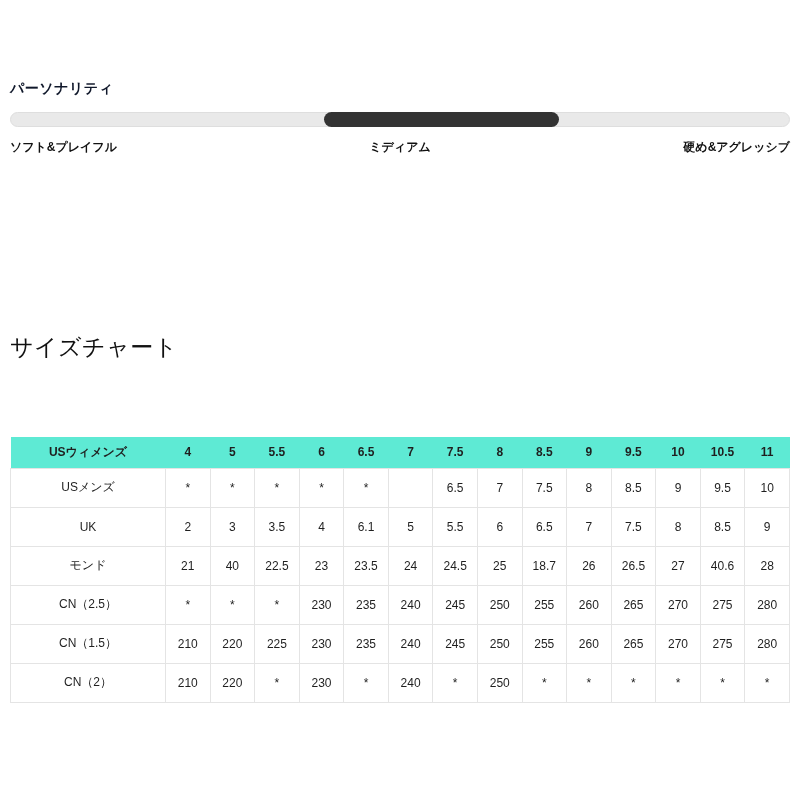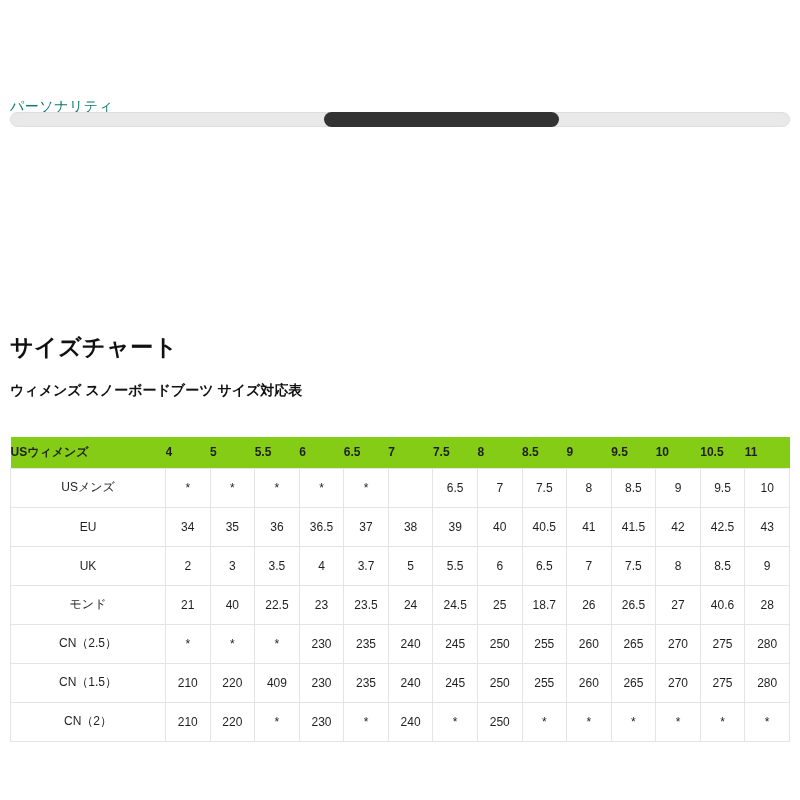--- a/index.html
+++ b/index.html
@@ -2,56 +2,56 @@
 <html lang="ja"><head>
 <meta charset="utf-8">
 <style>
   * { margin: 0; padding: 0; box-sizing: border-box; }
   html, body { width: 800px; height: 800px; background: #ffffff;
     font-family: "Liberation Sans", "DejaVu Sans", sans-serif; color: #1c1c1c; }
   #page { position: relative; width: 800px; height: 800px; overflow: hidden; }
 
   
   .personality-title {
-    position: absolute; left: 10px; top: 98px;
-    font-size: 14px; font-weight: 400; color: #0f766e; letter-spacing: 0.5px;
+    position: absolute; left: 10px; top: 80px;
+    font-size: 14px; font-weight: 700; color: #0f172a; letter-spacing: 0.5px;
   }
   .slider-track {
     position: absolute; left: 10px; top: 112px; width: 780px; height: 15px;
     background: #e9e9e9; border: 1px solid #dedede; border-radius: 8px;
   }
   .slider-fill {
     position: absolute; left: 313px; top: -1px; width: 235px; height: 15px;
     background: #333333; border-radius: 8px;
   }
   .slider-labels {
     position: absolute; left: 10px; top: 139px; width: 780px; height: 16px;
     font-size: 12px; font-weight: 600; color: #111;
   }
   .slider-labels .lbl-left   { position: absolute; left: 0; }
   .slider-labels .lbl-center { position: absolute; left: 50%; transform: translateX(-50%); }
   .slider-labels .lbl-right  { position: absolute; right: 0; }
 
   
   .sizechart-title {
     position: absolute; left: 10px; top: 332px;
-    font-size: 23px; font-weight: 700; color: #111; letter-spacing: 0.5px;
+    font-size: 23px; font-weight: 400; color: #111; letter-spacing: 0.5px;
   }
   .sizechart-subtitle {
     position: absolute; left: 10px; top: 382px;
     font-size: 14px; font-weight: 700; color: #111;
   }
   .size-table-wrap { position: absolute; left: 10px; top: 437px; width: 780px; }
   table.size-table {
     width: 780px; border-collapse: collapse; table-layout: fixed;
     font-size: 12px; color: #1f1f1f;
   }
   table.size-table th {
-    background: #84cc16; border: 0; height: 31px;
-    font-weight: 700; text-align: left; vertical-align: middle;
+    background: #5eead4; border: 0; height: 31px;
+    font-weight: 700; text-align: center; vertical-align: middle;
     white-space: nowrap; overflow: hidden;
   }
   table.size-table td {
     border: 1px solid #e4e4e4; height: 39px;
     font-weight: 400; text-align: center; vertical-align: middle;
     white-space: nowrap; overflow: hidden; background: #ffffff;
   }
   table.size-table th:first-child,
   table.size-table td:first-child { width: 155px; }
 </style>
@@ -59,24 +59,28 @@
 <body>
 
 <div id="page">
 
   <div class="personality-title">パーソナリティ</div>
 
   <div class="slider-track" style="background: rgb(233, 233, 233);">
     <div class="slider-fill" style="background: rgb(51, 51, 51);"></div>
   </div>
 
+  <div class="slider-labels">
+    <span class="lbl-left">ソフト&amp;プレイフル</span>
+    <span class="lbl-center">ミディアム</span>
+    <span class="lbl-right">硬め&amp;アグレッシブ</span>
+  </div>
 
   <div class="sizechart-title">サイズチャート</div>
 
-  <div class="sizechart-subtitle">ウィメンズ スノーボードブーツ サイズ対応表</div>
 
   <div class="size-table-wrap">
     <table class="size-table">
       <thead>
           <tr>
             <th>USウィメンズ</th>
             <th>4</th>
             <th>5</th>
             <th>5.5</th>
             <th>6</th>
@@ -104,43 +108,26 @@
             <td>6.5</td>
             <td>7</td>
             <td>7.5</td>
             <td>8</td>
             <td>8.5</td>
             <td>9</td>
             <td>9.5</td>
             <td>10</td>
           </tr>
           <tr>
-            <td>EU</td>
-            <td>34</td>
-            <td>35</td>
-            <td>36</td>
-            <td>36.5</td>
-            <td>37</td>
-            <td>38</td>
-            <td>39</td>
-            <td>40</td>
-            <td>40.5</td>
-            <td>41</td>
-            <td>41.5</td>
-            <td>42</td>
-            <td>42.5</td>
-            <td>43</td>
-          </tr>
-          <tr>
             <td>UK</td>
             <td>2</td>
             <td>3</td>
             <td>3.5</td>
             <td>4</td>
-            <td>3.7</td>
+            <td>6.1</td>
             <td>5</td>
             <td>5.5</td>
             <td>6</td>
             <td>6.5</td>
             <td>7</td>
             <td>7.5</td>
             <td>8</td>
             <td>8.5</td>
             <td>9</td>
           </tr>
@@ -175,21 +162,21 @@
             <td>260</td>
             <td>265</td>
             <td>270</td>
             <td>275</td>
             <td>280</td>
           </tr>
           <tr>
             <td>CN（1.5）</td>
             <td>210</td>
             <td>220</td>
-            <td>409</td>
+            <td>225</td>
             <td>230</td>
             <td>235</td>
             <td>240</td>
             <td>245</td>
             <td>250</td>
             <td>255</td>
             <td>260</td>
             <td>265</td>
             <td>270</td>
             <td>275</td>

